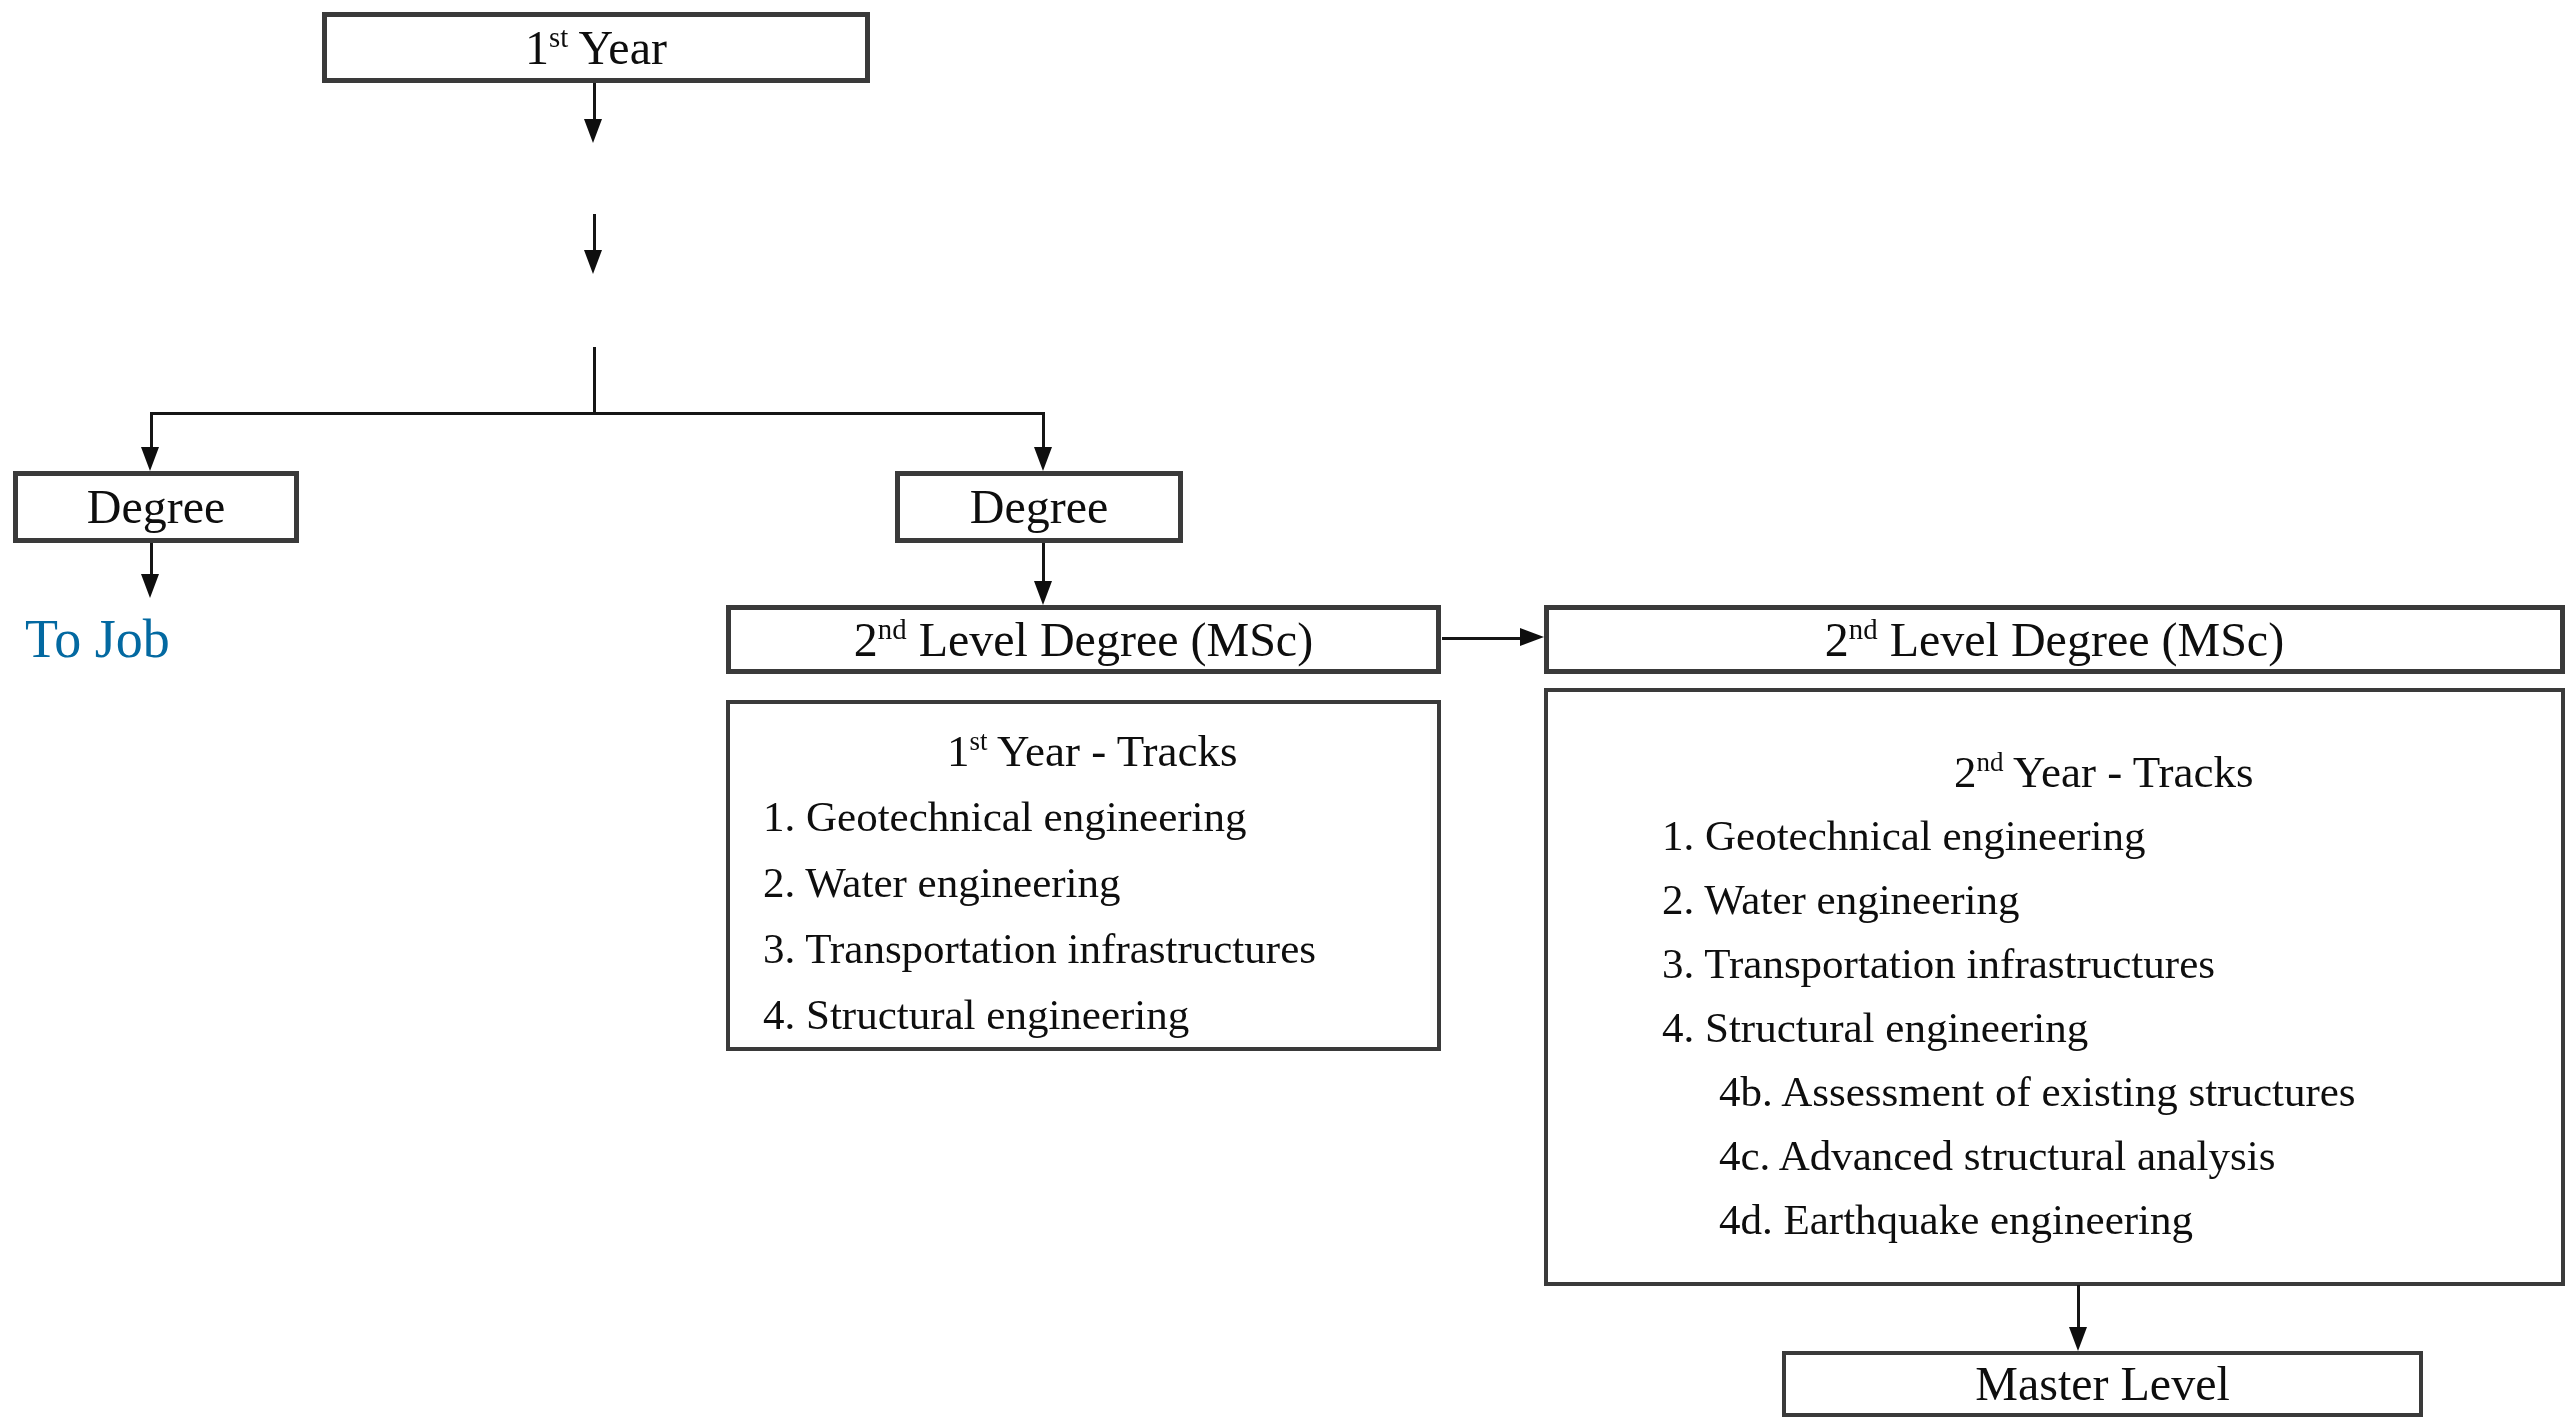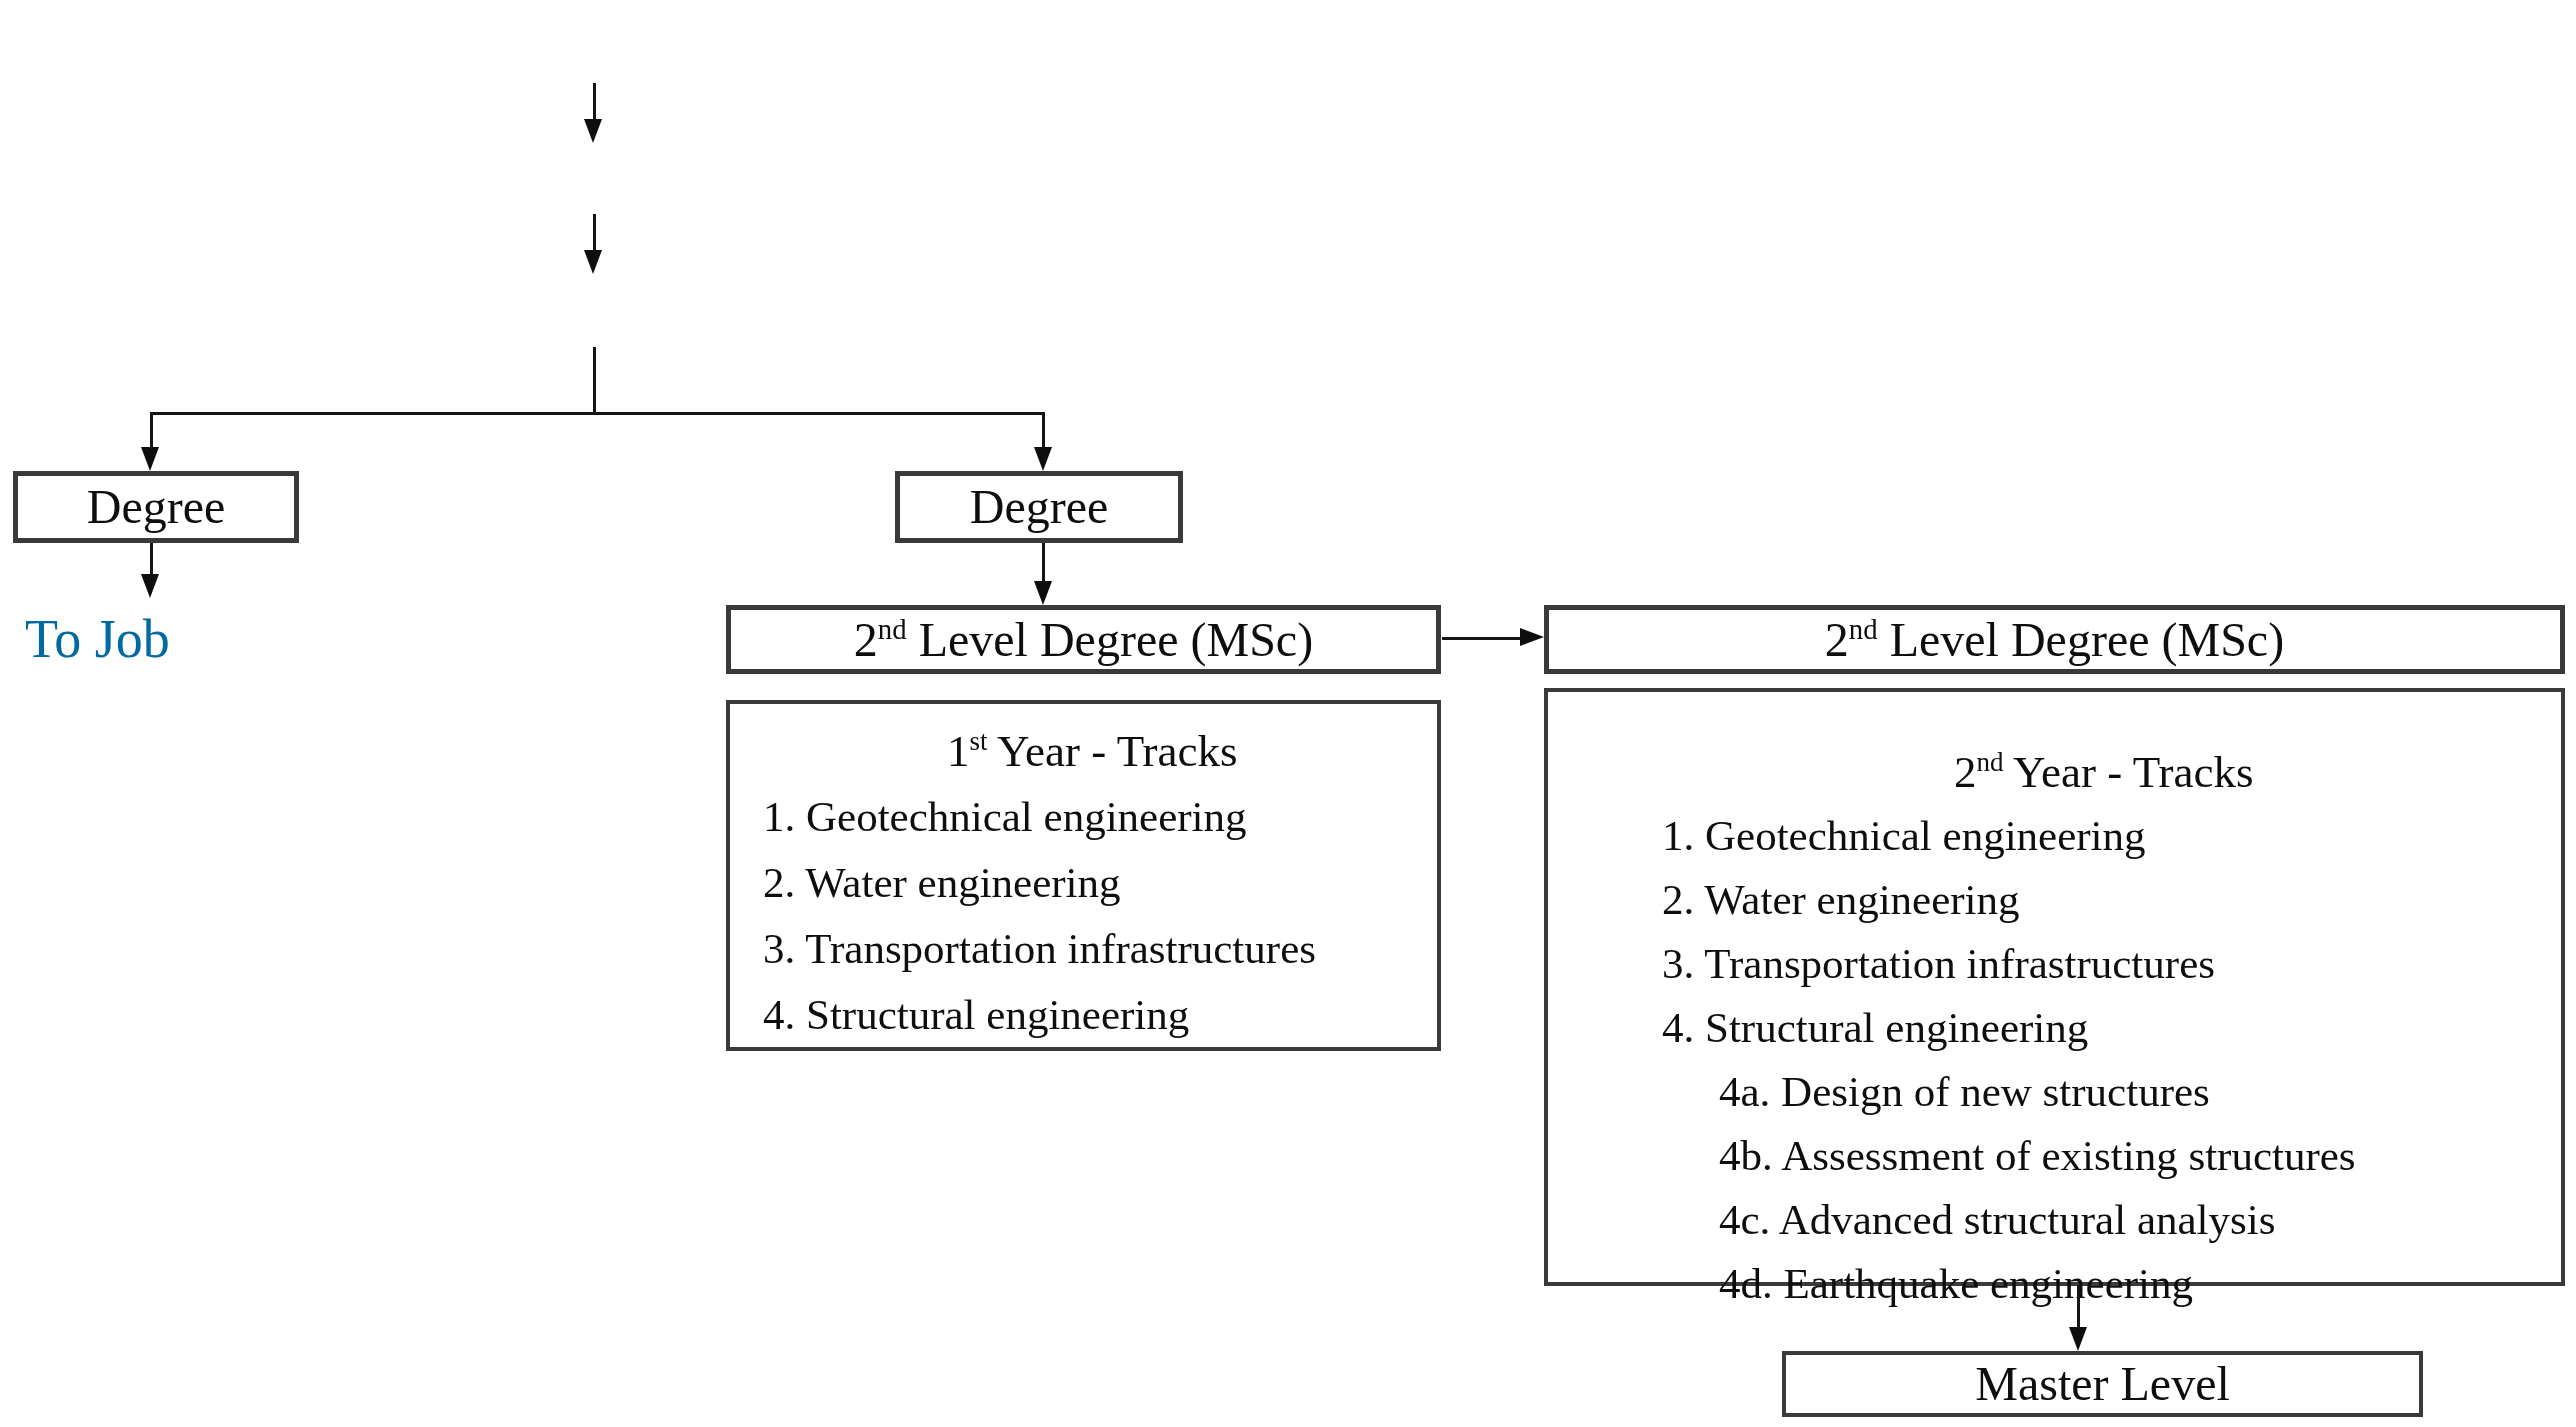--- a/index.html
+++ b/index.html
@@ -69,20 +69,23 @@
     border-top: 9.5px solid transparent;
     border-bottom: 9.5px solid transparent;
     border-left: 24px solid #0e0e0e;
   }
 </style>
 </head>
 <body>
 
 <div class="canvas">
 
+  <div class="box" style="left:322px; top:12px; width:548px; height:71px;">
+    <span class="lbl"><span>1</span><sup>st</sup><span> Year</span></span>
+  </div>
 
   <div class="vline" style="left:593px; top:83px; height:38px;"></div>
   <div class="ah-down" style="left:584px; top:119px;"></div>
 
 
   <div class="vline" style="left:593px; top:214px; height:38px;"></div>
   <div class="ah-down" style="left:584px; top:250px;"></div>
 
 
   <div class="vline" style="left:593px; top:347px; height:66px;"></div>
@@ -129,21 +132,20 @@
     </div>
   </div>
 
   <div class="tracksbox" style="left:1544px; top:688px; width:1021px; height:598px;">
     <div class="trkR-inner">
       <div class="trk-title"><span>2</span><sup>nd</sup><span> Year - Tracks</span></div>
       <div class="item">1. Geotechnical engineering</div>
       <div class="item">2. Water engineering</div>
       <div class="item">3. Transportation infrastructures</div>
       <div class="item">4. Structural engineering</div>
-      <div class="item sub">4a. Design of new structures</div>
       <div class="item sub">4b. Assessment of existing structures</div>
       <div class="item sub">4c. Advanced structural analysis</div>
       <div class="item sub">4d. Earthquake engineering</div>
     </div>
   </div>
 
   <div class="vline" style="left:2077px; top:1285px; height:43px;"></div>
   <div class="ah-down" style="left:2069px; top:1327px;"></div>
 
   <div class="box" style="left:1782px; top:1351px; width:641px; height:66px; border-width:4.3px;">

